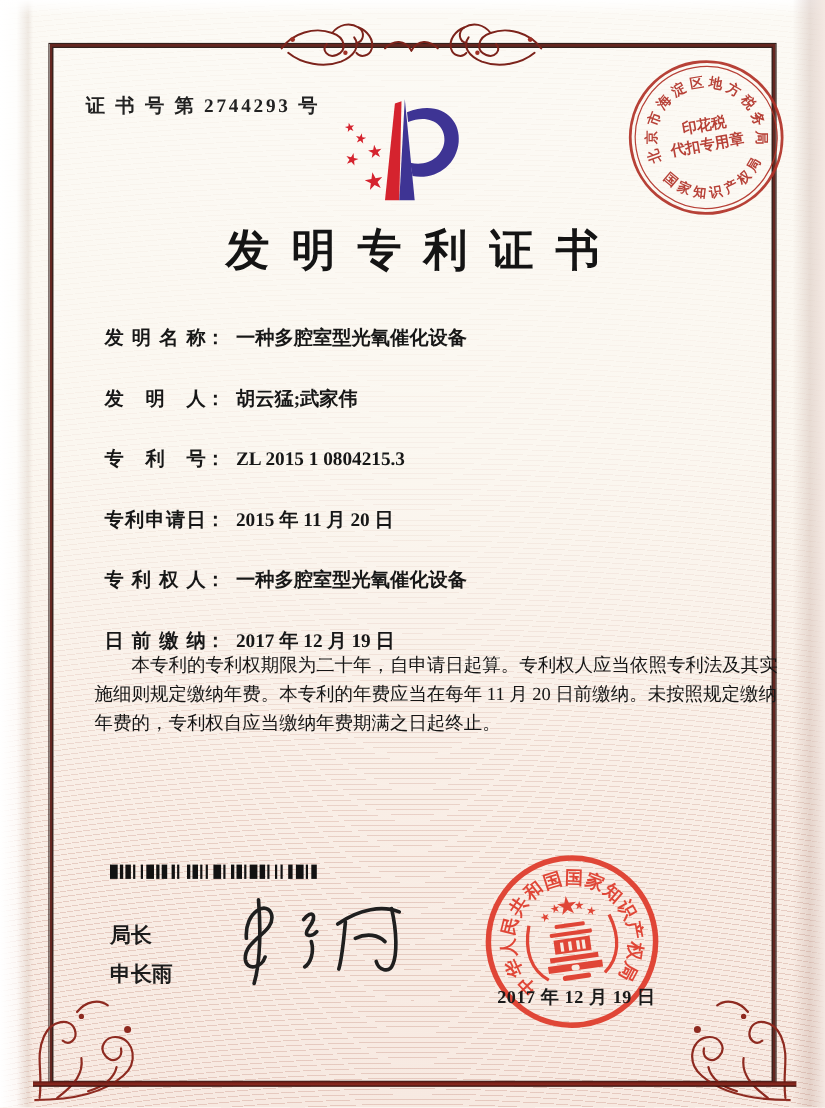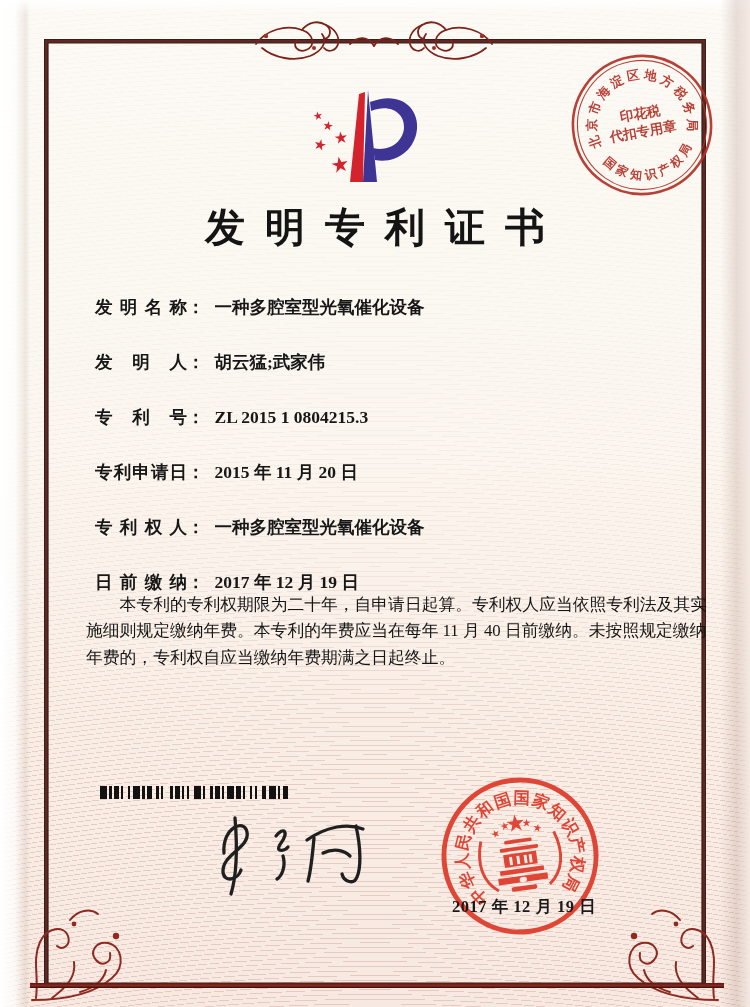--- a/index.html
+++ b/index.html
@@ -108,20 +108,21 @@
       </g>
     </defs>
     <use href="#flr"></use>
   </svg>
   <svg class="flr-right flr" width="120" height="125" viewBox="0 0 120 125">
     <use href="#flr"></use>
   </svg>
 
   <div class="bottom-rule"></div>
 
+  <div class="cert-no">证 书 号 第 2744293 号</div>
 
   <svg class="logo" width="125" height="100" viewBox="0 0 125 100">
     <defs>
       <polygon id="st5" points="0,-1 0.2245,-0.309 0.951,-0.309 0.3633,0.1181 0.5878,0.809 0,0.382 -0.5878,0.809 -0.3633,0.1181 -0.951,-0.309 -0.2245,-0.309"></polygon>
     </defs>
     <g fill="var(--logo-red)">
       <use href="#st5" transform="translate(15,28) scale(4.5) rotate(-12)"></use>
       <use href="#st5" transform="translate(25,38) scale(5) rotate(10)"></use>
       <use href="#st5" transform="translate(38,50) scale(6.5) rotate(-8)"></use>
       <use href="#st5" transform="translate(17,57) scale(6) rotate(14)"></use>
@@ -180,21 +181,21 @@
     </div>
     <div class="frow r4">
       <span class="lab">专利权人</span><span class="col">：</span><span class="val">一种多腔室型光氧催化设备</span>
     </div>
     <div class="frow r5">
       <span class="lab">日前缴纳</span><span class="col">：</span><span class="val">2017 年 12 月 19 日</span>
     </div>
   </div>
 
   <div class="bodytext">
-    <p>本专利的专利权期限为二十年，自申请日起算。专利权人应当依照专利法及其实施细则规定缴纳年费。本专利的年费应当在每年 11 月 40 日前缴纳。未按照规定缴纳年费的，专利权自应当缴纳年费期满之日起终止。</p>
+    <p>本专利的专利权期限为二十年，自申请日起算。专利权人应当依照专利法及其实施细则规定缴纳年费。本专利的年费应当在每年 11 月 20 日前缴纳。未按照规定缴纳年费的，专利权自应当缴纳年费期满之日起终止。</p>
   </div>
 
   <div class="barcode" id="barcode">
       <div style="flex: 3 0 0px; background: rgb(18, 18, 18);"></div>
       <div style="flex: 1 0 0px; background: transparent;"></div>
       <div style="flex: 1 0 0px; background: rgb(18, 18, 18);"></div>
       <div style="flex: 1 0 0px; background: transparent;"></div>
       <div style="flex: 2 0 0px; background: rgb(18, 18, 18);"></div>
       <div style="flex: 1 0 0px; background: transparent;"></div>
       <div style="flex: 1 0 0px; background: rgb(18, 18, 18);"></div>
@@ -242,20 +243,24 @@
       <div style="flex: 2 0 0px; background: rgb(18, 18, 18);"></div>
       <div style="flex: 1 0 0px; background: transparent;"></div>
       <div style="flex: 3 0 0px; background: rgb(18, 18, 18);"></div>
       <div style="flex: 1 0 0px; background: transparent;"></div>
       <div style="flex: 1 0 0px; background: rgb(18, 18, 18);"></div>
       <div style="flex: 1 0 0px; background: transparent;"></div>
       <div style="flex: 2 0 0px; background: rgb(18, 18, 18);"></div>
       <div style="flex: 1 0 0px; background: transparent;"></div>
     </div>
 
+  <div class="signer">
+    <div>局长</div>
+    <div>申长雨</div>
+  </div>
 
   <svg class="signature" width="175" height="95" viewBox="0 0 175 95">
     <path d="M14,45 C12,20 34,10 37,24 C40,40 12,46 13,64 C14,75 28,72 31,62"></path>
     <path d="M25,10 C27,34 27,66 21,86"></path>
     <path d="M66,28 C74,18 79,24 71,35 C64,44 74,44 78,39"></path>
     <path d="M73,48 C76,58 72,68 67,71"></path>
     <path d="M97,32 C117,18 138,15 153,21"></path>
     <path d="M104,30 C102,52 100,66 98,73"></path>
     <path d="M146,18 C151,40 151,60 147,69 C144,77 134,74 132,66"></path>
     <path d="M113,45 C124,40 134,42 140,48"></path>

